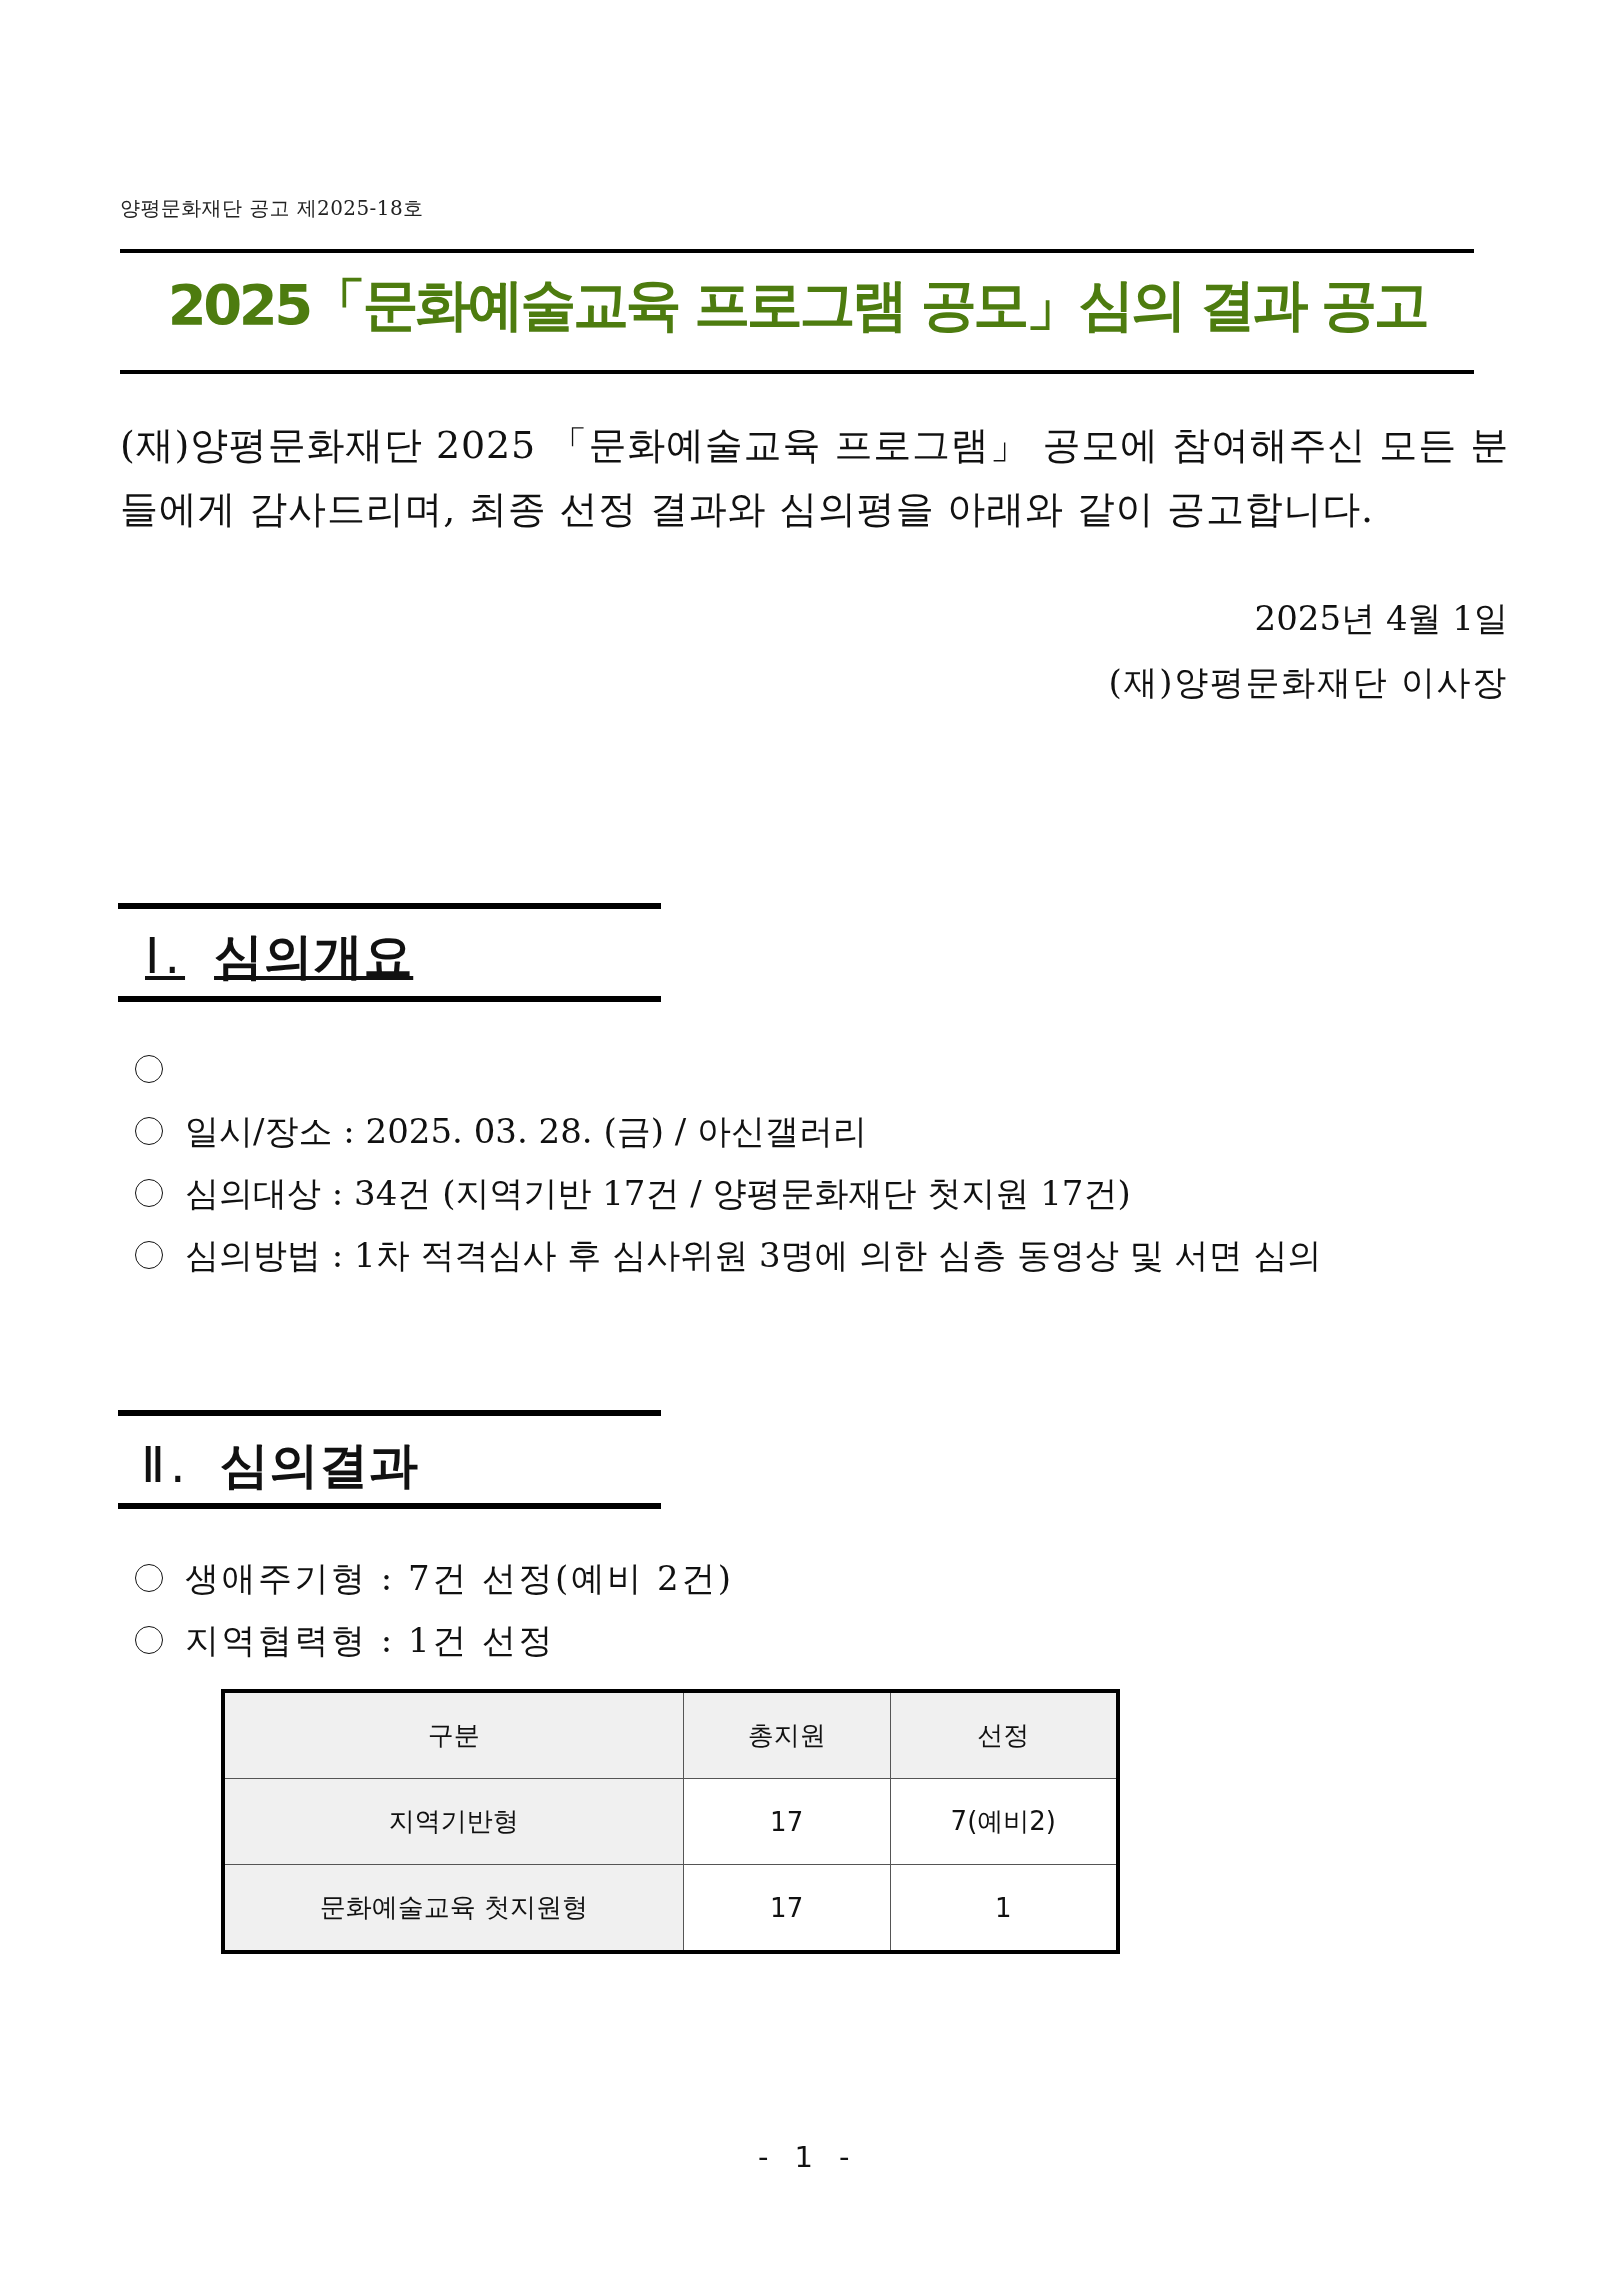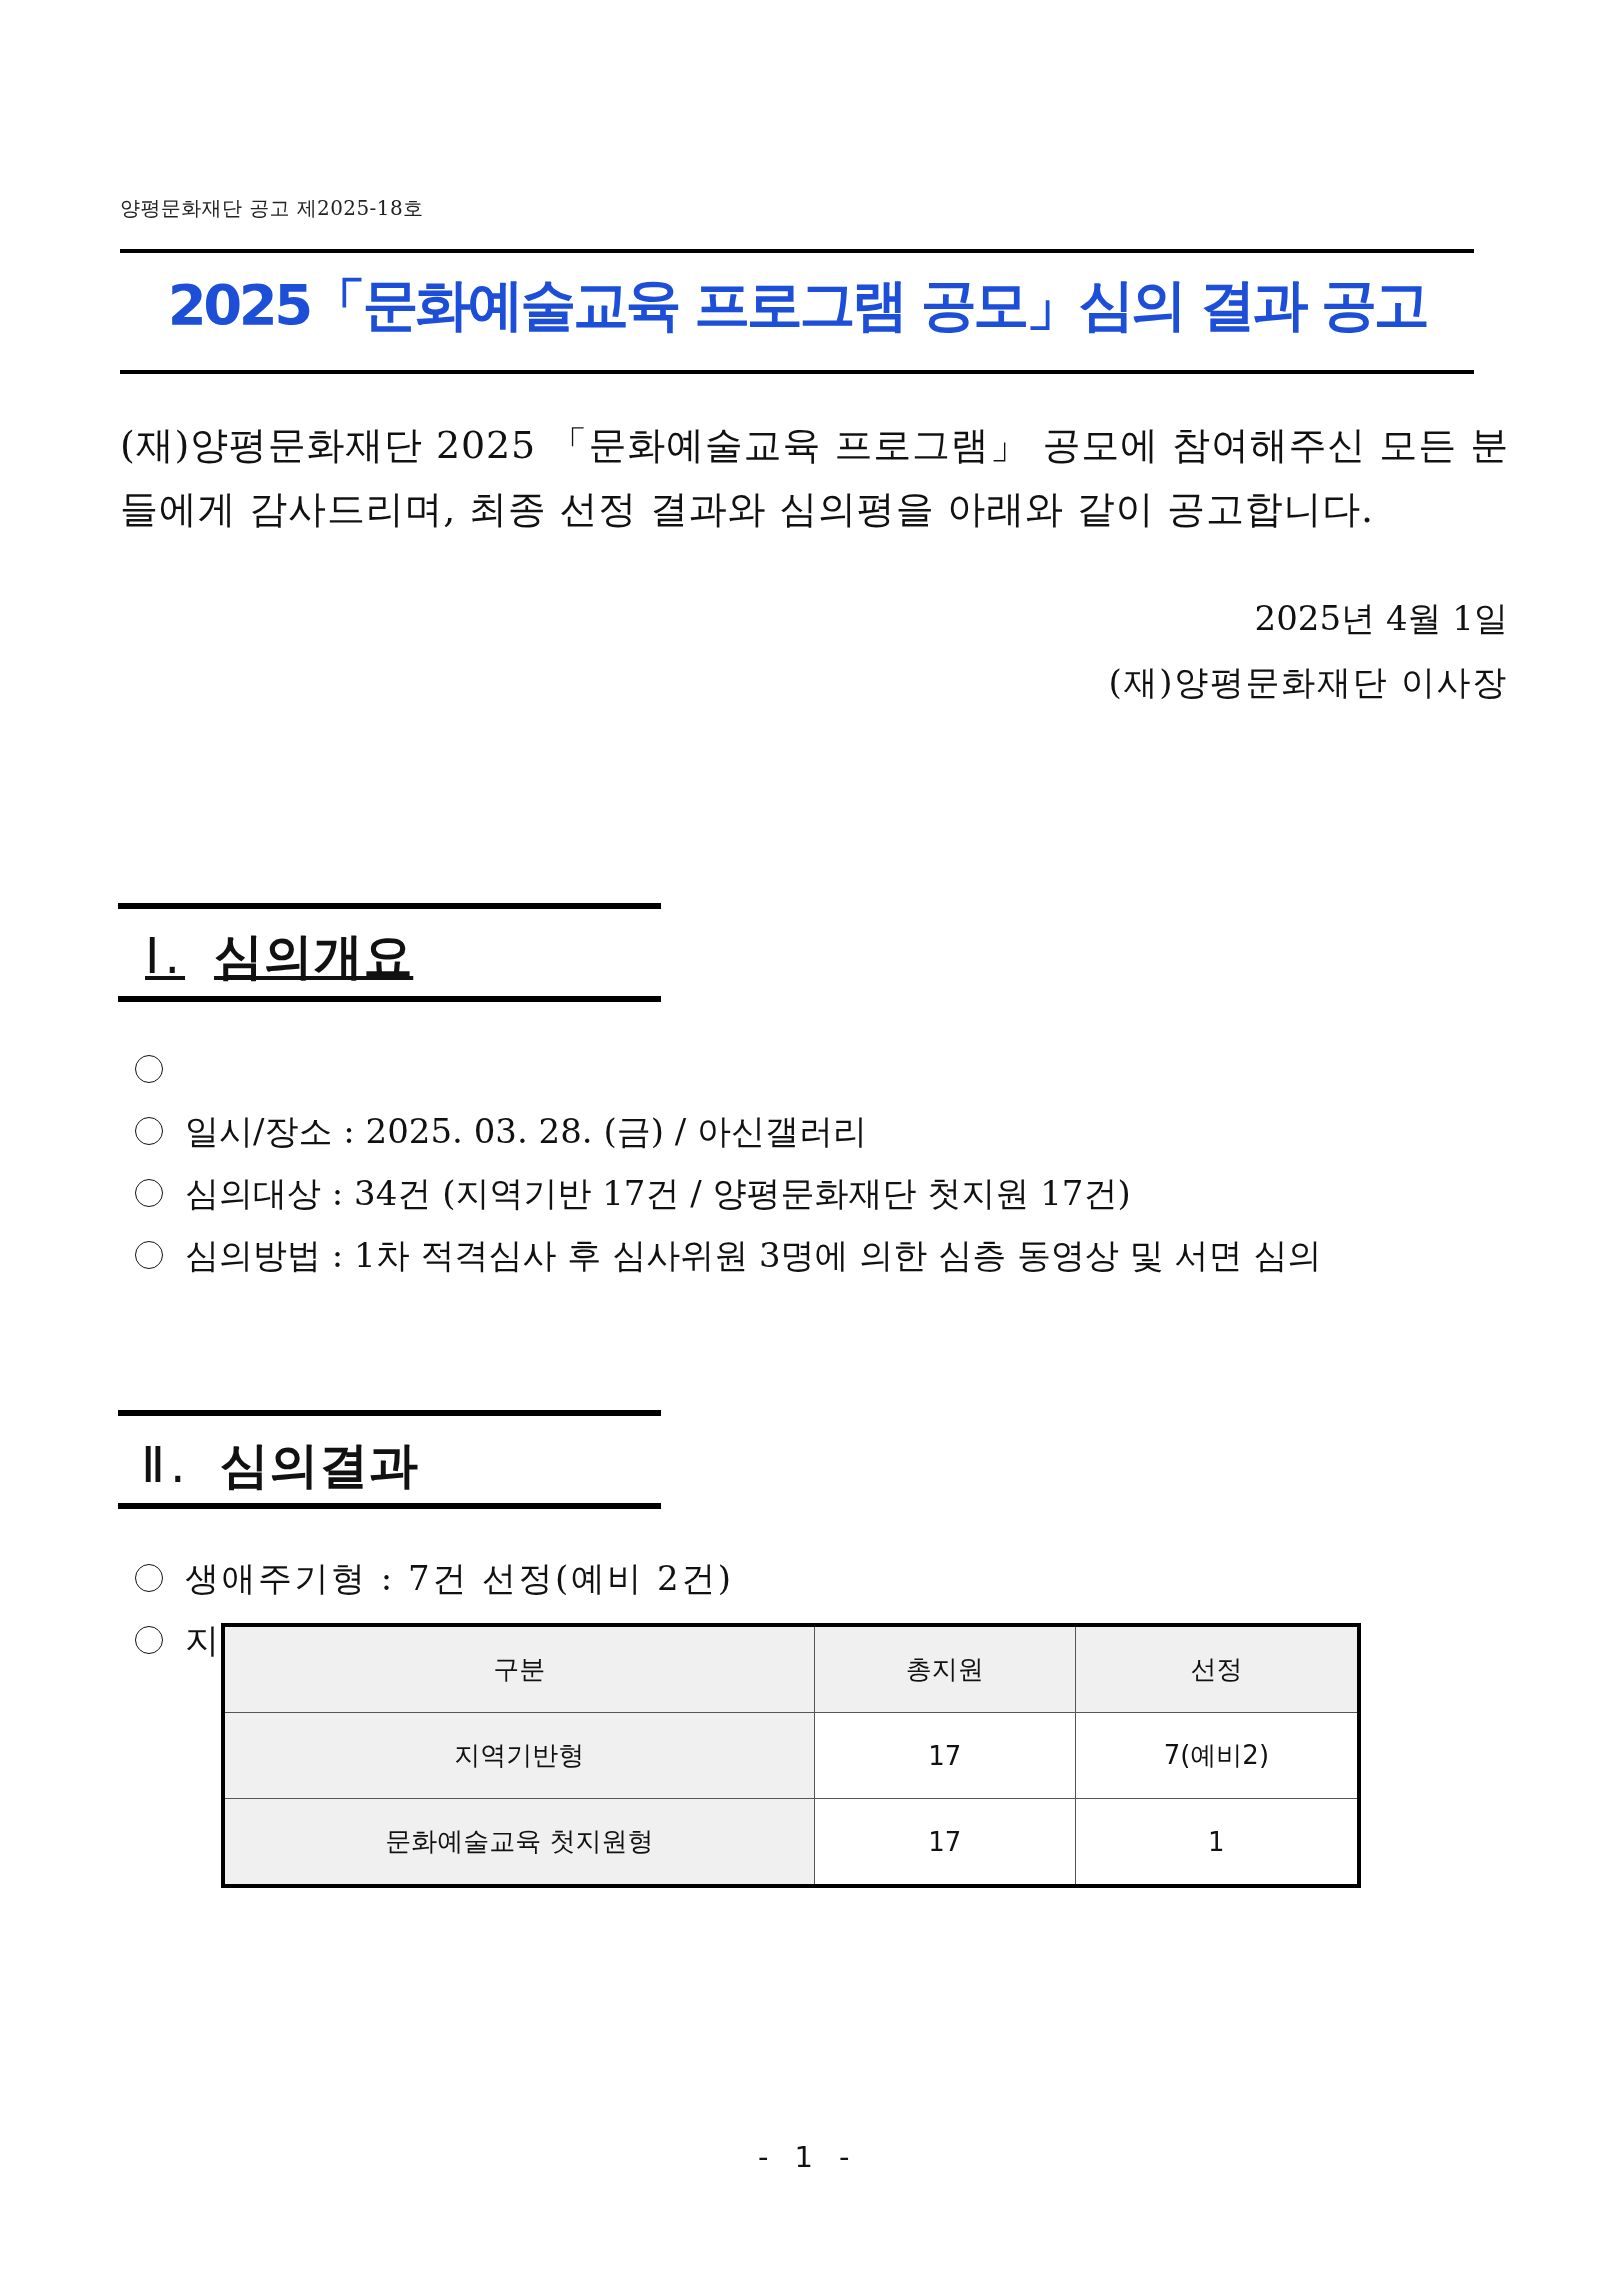--- a/index.html
+++ b/index.html
@@ -3,35 +3,35 @@
 <meta charset="utf-8">
 <style>
   html, body { margin: 0; padding: 0; background: #ffffff; }
   body { width: 1616px; height: 2284px; position: relative; overflow: hidden; color: #111; }
   .serif { font-family: "DejaVu Serif", "Liberation Serif", serif; }
   .sans { font-family: "DejaVu Sans", "Liberation Sans", sans-serif; }
   .abs { position: absolute; }
   .rule { position: absolute; background: #000; }
 
   .doc-number { left: 120px; top: 195px; font-size: 20px; color: #222; letter-spacing: 0.4px; }
-  .title { left: 120px; width: 1354px; top: 268px; text-align: center; font-size: 56px; font-weight: bold; letter-spacing: -3.4px; color: #1d4ed8; }
+  .title { left: 120px; width: 1354px; top: 268px; text-align: center; font-size: 56px; font-weight: bold; letter-spacing: -3.4px; color: #4d7c0f; }
 
   .intro { left: 120px; width: 1389px; top: 413px; font-size: 38px; line-height: 64px; letter-spacing: 0.8px; text-align: justify; text-align-last: left; }
 
   .date-line { right: 108px; top: 596px; font-size: 34px; text-align: right; }
   .signature { right: 108px; top: 660px; font-size: 34px; text-align: right; letter-spacing: 1.7px; }
 
   .section-heading { font-size: 49px; font-weight: bold; letter-spacing: 0.8px; }
   .section-heading .numeral { font-weight: normal; margin-right: 29px; letter-spacing: 5px; }
 
   .bullet-list { left: 135px; font-size: 34px; }
   .bullet-item { height: 62px; line-height: 62px; white-space: nowrap; display: flex; align-items: center; }
   .bullet-icon { display: inline-block; width: 28px; height: 28px; border: 1.7px solid #111; border-radius: 50%; margin-right: 22px; box-sizing: border-box; flex: 0 0 auto; }
 
-  table.results { position: absolute; left: 221px; top: 1623px; width: 1140px; border-collapse: collapse; border: 4.2px solid #000; font-family: "DejaVu Sans", "Liberation Sans", sans-serif; font-size: 26px; }
+  table.results { position: absolute; left: 221px; top: 1689px; width: 899px; border-collapse: collapse; border: 4.2px solid #000; font-family: "DejaVu Sans", "Liberation Sans", sans-serif; font-size: 26px; }
   table.results td, table.results th { border: 1.3px solid #555; text-align: center; font-weight: normal; height: 85px; padding: 0; }
   table.results th { background: #f0f0f0; }
   table.results td.label-cell { background: #f0f0f0; }
   table.results col.c1 { width: 548px; }
   table.results col.c2 { width: 242px; }
   table.results col.c3 { width: 263px; }
 
   .page-number { left: 0; width: 1616px; top: 2140px; text-align: center; font-size: 29px; letter-spacing: 8.4px; }
 </style>
 </head>

